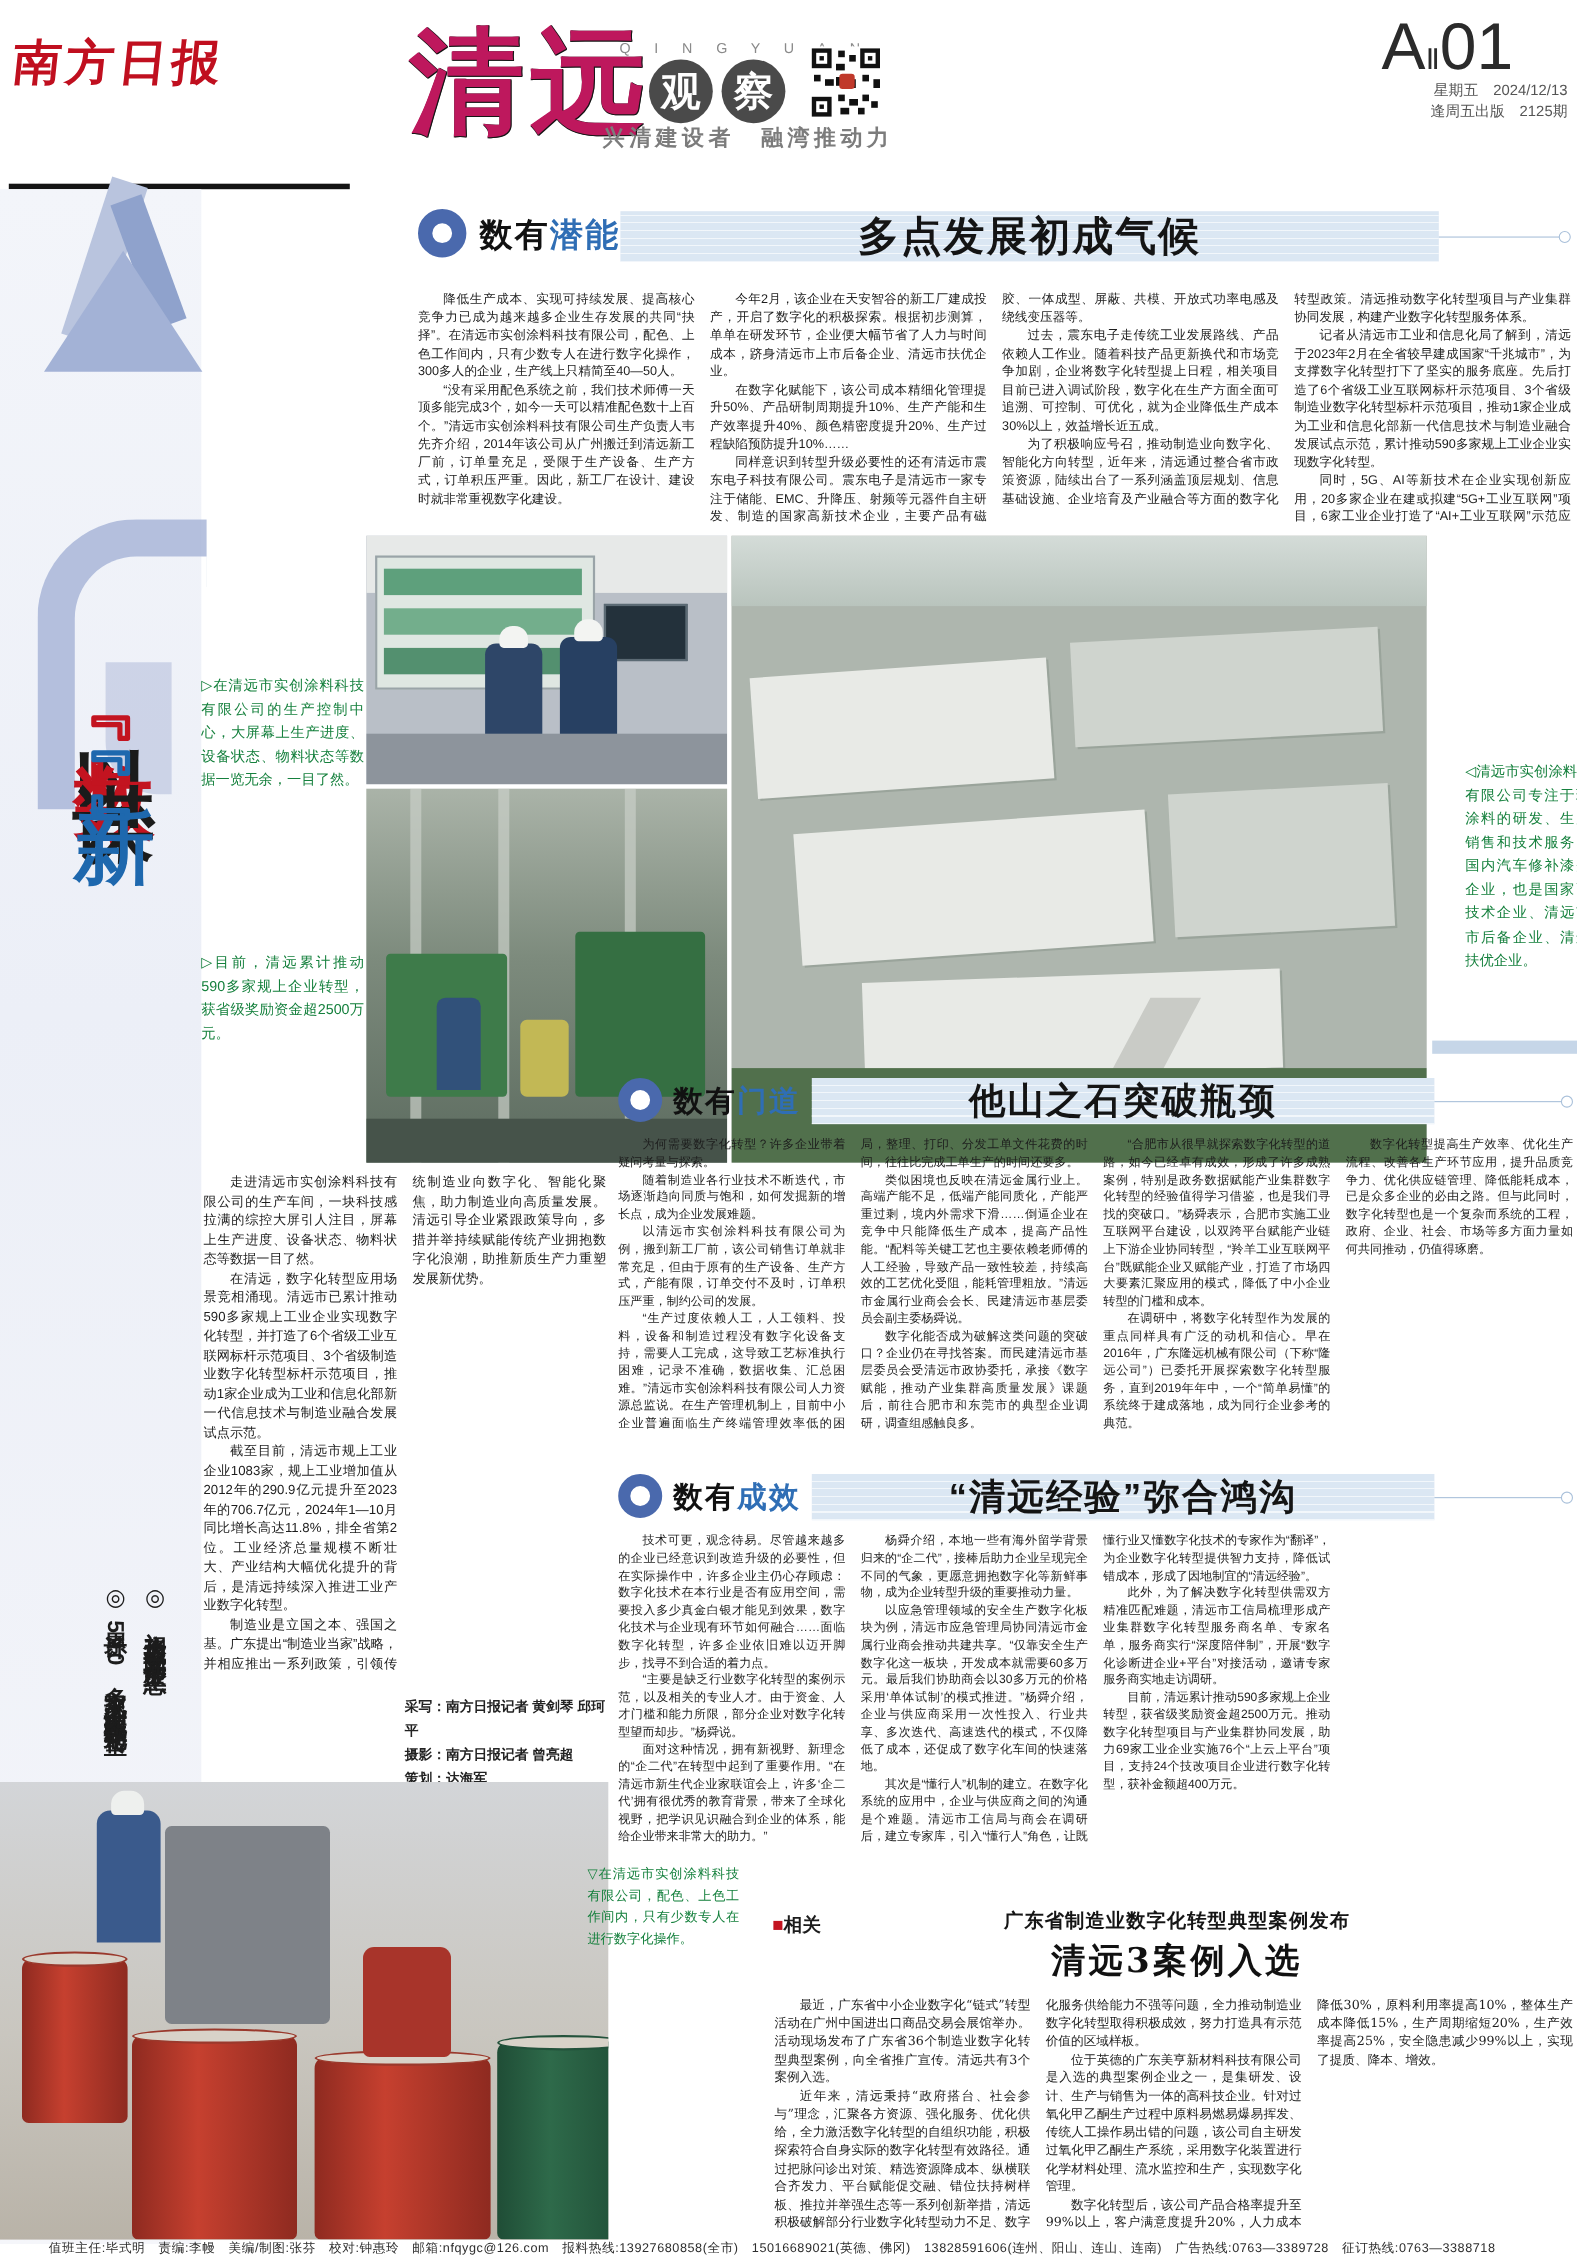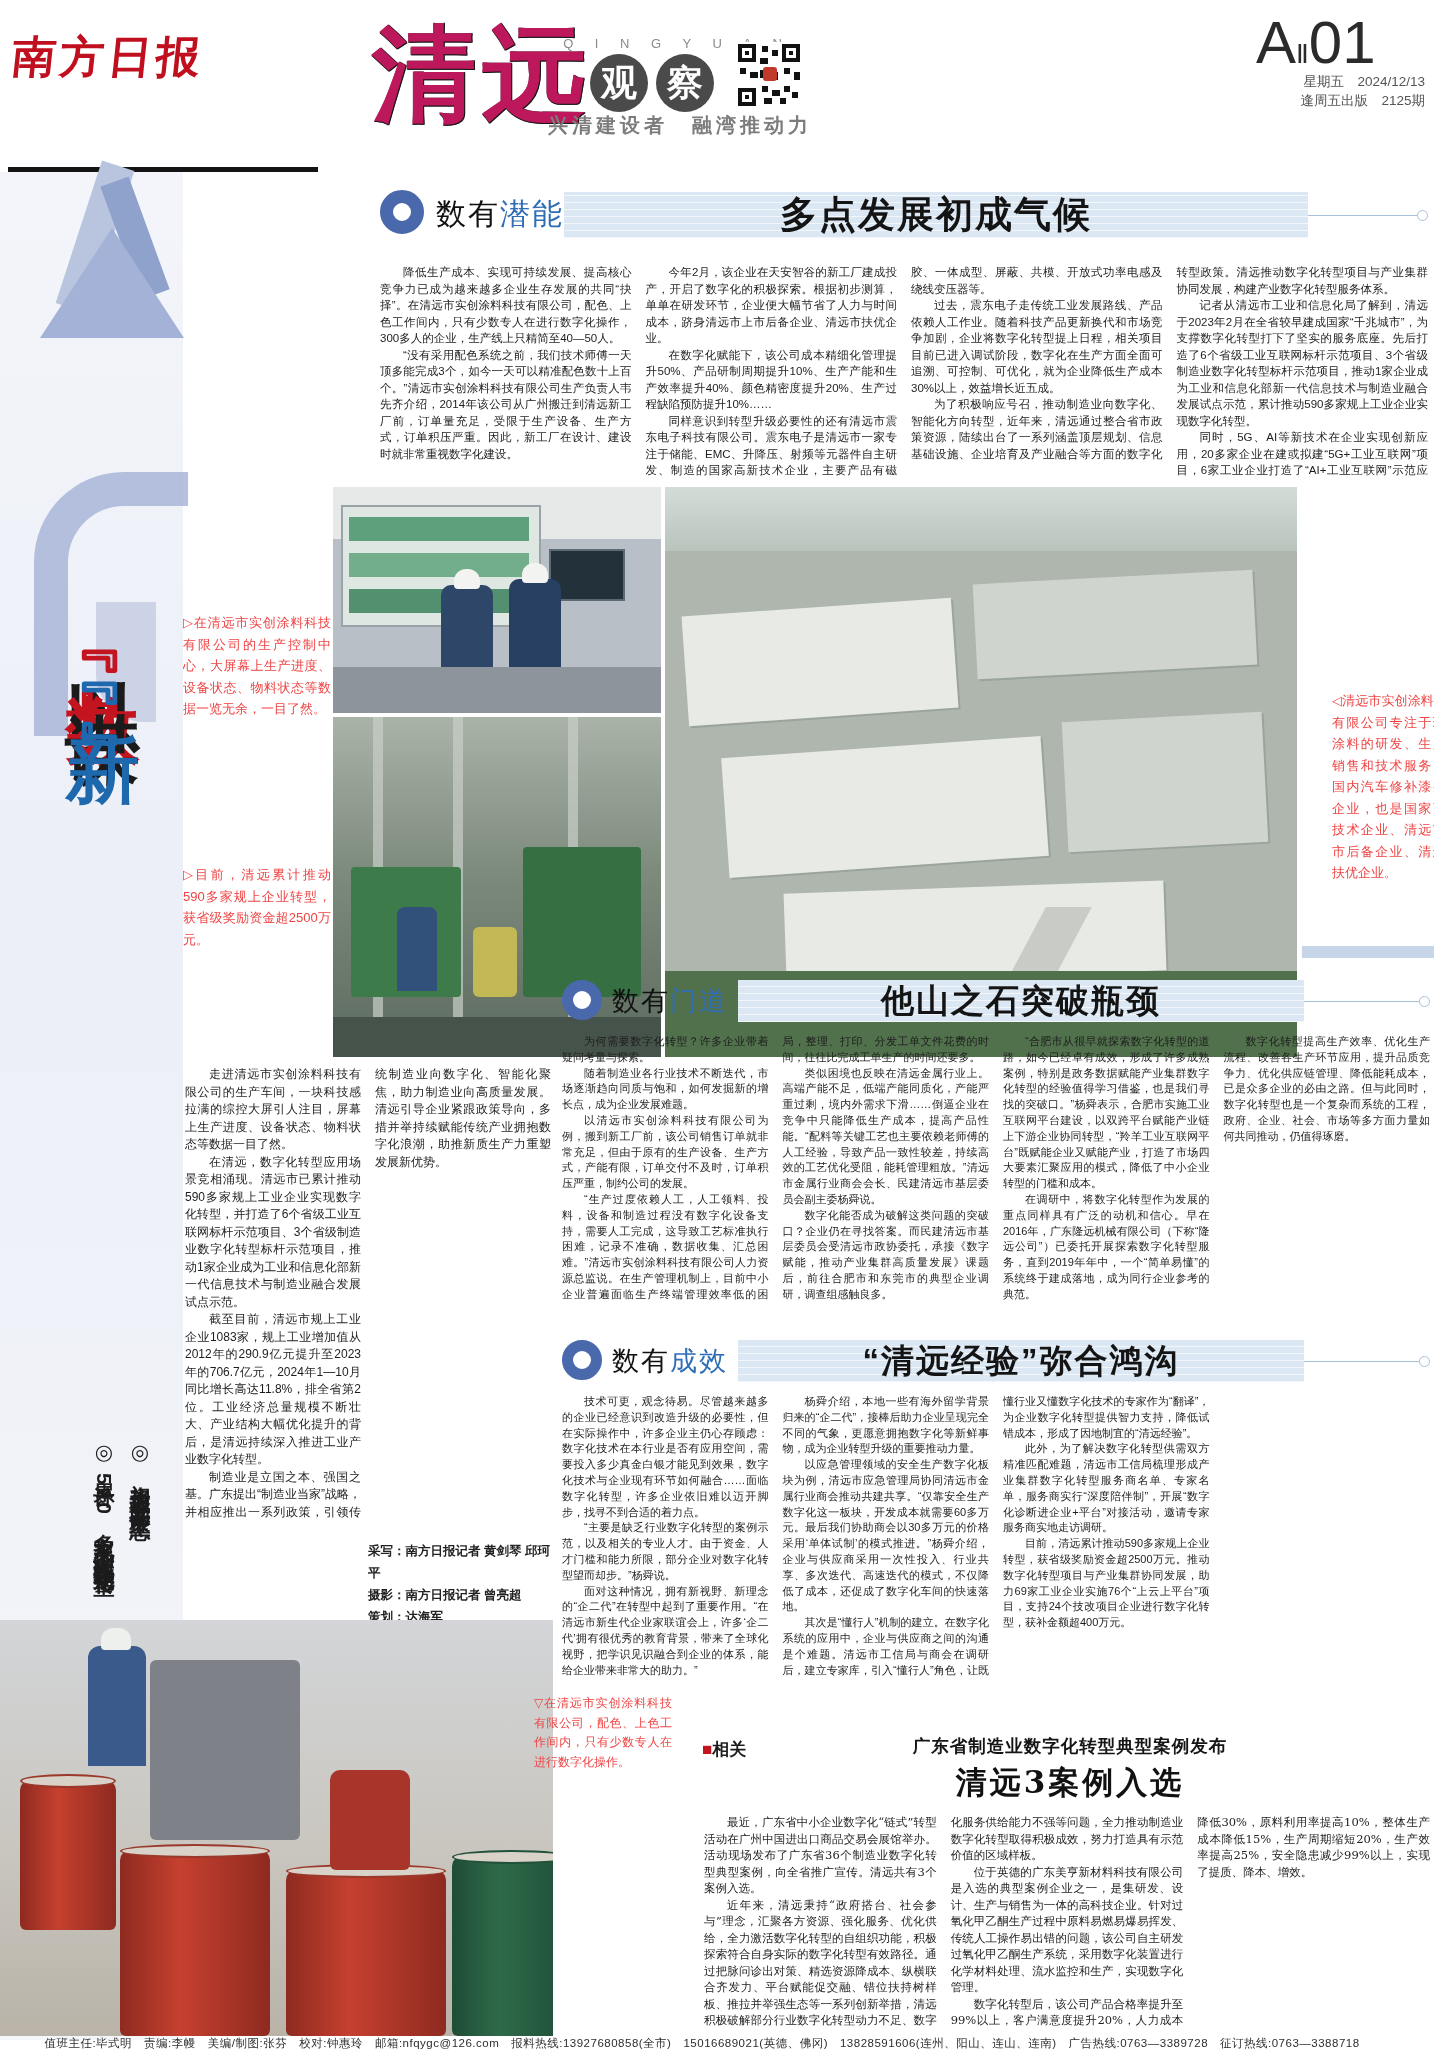--- a/index.html
+++ b/index.html
@@ -33,34 +33,34 @@
   .hook1{left:34px;top:300px;width:120px;height:230px;border:34px solid #aab7d9;border-right:none;
         border-bottom:none;border-top-left-radius:90px;opacity:.85;}
   .hook2{left:96px;top:430px;width:60px;height:120px;background:#b5c0dc;border-bottom-left-radius:48px;opacity:.6;}
   .v-title{left:48px;top:448px;writing-mode:vertical-rl;font-family:"DejaVu Serif","Liberation Serif",serif;
         font-size:74px;font-weight:900;letter-spacing:8px;line-height:112px;}
   .v-bullets{left:86px;top:1268px;height:600px;writing-mode:vertical-rl;
         font-size:21px;font-weight:bold;color:#1c1c1c;letter-spacing:3px;}
   .v-bullets div{line-height:36px;}
   
   .ring{width:44px;height:44px;border-radius:50%;border:13px solid #4a69ad;box-sizing:border-box;background:#fff;}
-  .sec-title{font-size:30px;font-weight:400;letter-spacing:2px;white-space:nowrap;}
+  .sec-title{font-size:30px;font-weight:700;letter-spacing:2px;white-space:nowrap;}
   .sec-title .accent{color:#2f6eb5;}
   .band{background:#dbe7f3;background-image:repeating-linear-gradient(0deg,rgba(255,255,255,.65) 0 1px,transparent 1px 7px);
         display:flex;align-items:center;justify-content:center;}
   .band .hl{font-size:37px;font-weight:900;color:#141414;letter-spacing:2px;white-space:nowrap;}
   .tail{height:1px;background:#a9c0da;}
   .tail::after{content:"";position:absolute;right:-10px;top:-5px;width:9px;height:9px;border:1px solid #a9c0da;border-radius:50%;background:#fff;}
   .cols{column-gap:14px;column-fill:auto;text-align:justify;font-size:11.5px;line-height:16.5px;color:#1d1d1d;}
   .cols p{margin:0;text-indent:2em;}
   .cols4{column-count:4;}
   .cols2{column-count:2;}
   .cols3{column-count:3;}
   
-  .cap{font-size:13px;line-height:21.5px;color:#ef4444;text-align:justify;}
+  .cap{font-size:13px;line-height:21.5px;color:#15803d;text-align:justify;}
   .cap-rule{left:1302px;top:946px;width:132px;height:12px;background:#c6d6e8;}
   
   .byline{font-size:12.5px;line-height:22px;font-weight:bold;color:#222;}
   .byline p{margin:0;}
   
   .rel-label{font-size:17px;font-weight:bold;color:#1c1c1c;}
   .rel-label .sq{color:#c31420;}
   .rel-kicker{font-size:17.5px;font-weight:bold;text-align:center;color:#151515;letter-spacing:1px;}
   .rel-head{font-family:"DejaVu Serif","Liberation Serif",serif;font-size:31px;font-weight:900;
         text-align:center;color:#111;letter-spacing:3px;}

